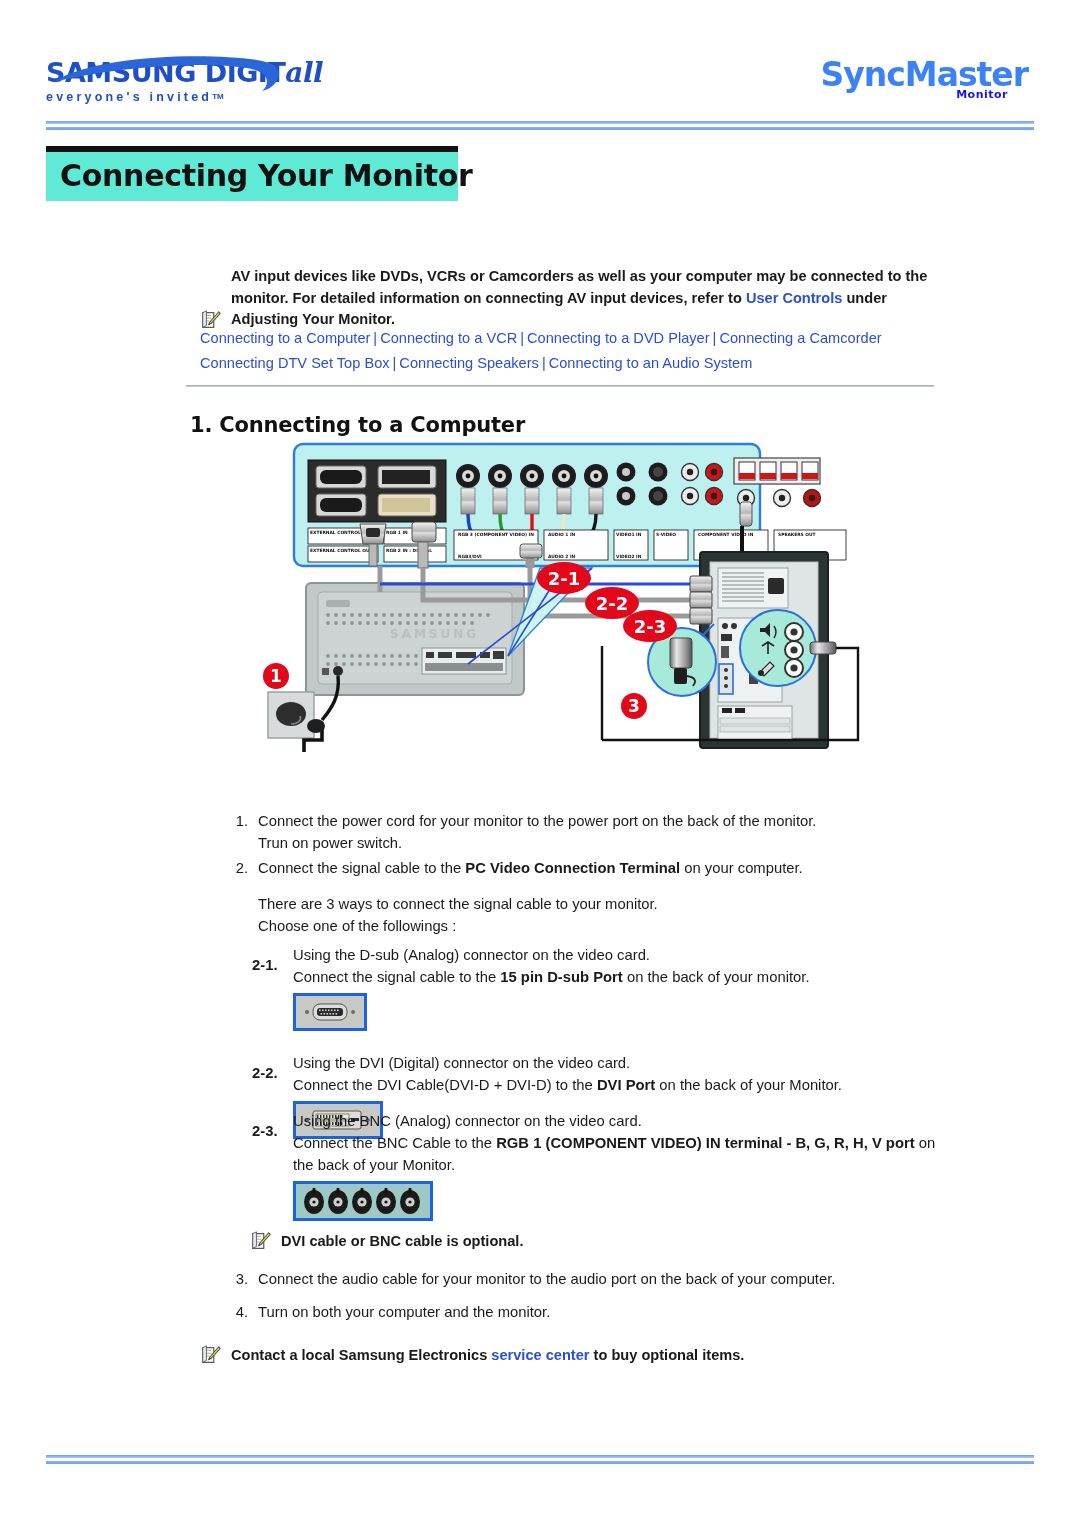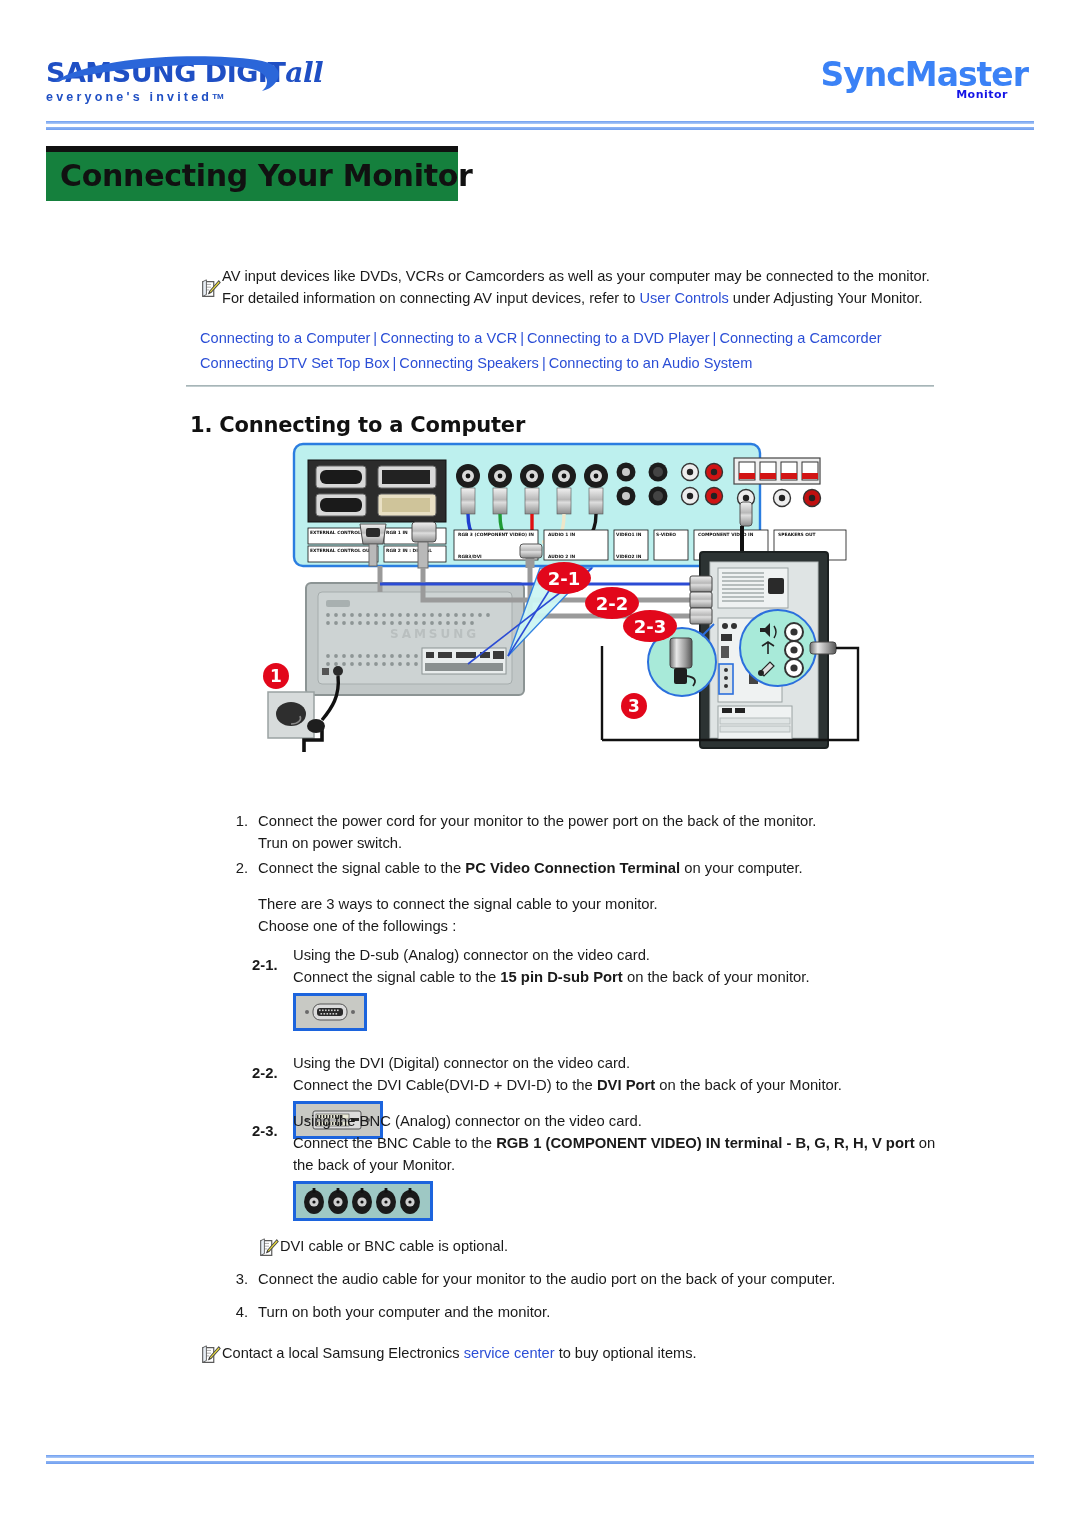--- a/index.html
+++ b/index.html
@@ -27,25 +27,25 @@
   .rule-blue{position:absolute;left:46px;width:988px;height:9px;}
   .rule-blue::before{content:"";position:absolute;left:0;top:0;width:100%;height:3px;
       background:linear-gradient(to bottom,#6f9ef0,#aecbf7);}
   .rule-blue::after{content:"";position:absolute;left:0;top:6px;width:100%;height:3px;
       background:linear-gradient(to bottom,#8fb5f3,#6f9ef0);}
   #ruleTop{top:121px;}
   #ruleBottom{top:1455px;}
 
   .title-wrap{position:absolute;left:46px;top:146px;width:412px;}
   .title-bar-black{width:412px;height:6px;background:#111;}
-  .title-box{background:#15803d;padding:6px 0 8px 14px;}
+  .title-box{background:#5eead4;padding:6px 0 8px 14px;}
   .title-box h1{margin:0;font-family:"DejaVu Sans",sans-serif;font-size:30px;font-weight:bold;
       color:#111;letter-spacing:-0.3px;white-space:nowrap;}
 
-  .note{position:absolute;display:flex;align-items:center;}
+  .note{position:absolute;display:flex;align-items:flex-end;gap:9px;font-weight:bold;}
   .note-icon{flex:0 0 auto;width:22px;height:22px;margin-top:2px;}
   .note-text{font-size:14.6px;line-height:21.5px;color:#1a1a1a;}
 
   .lnk{color:#2b4ed6;}
 
   .linkbar{position:absolute;left:200px;font-size:14.6px;color:#2b4ed6;line-height:22px;white-space:nowrap;}
   .linkbar .sep{color:#2b4ed6;padding:0 3px;}
   #linkbar1{top:327px;}
   #linkbar2{top:352px;}
 
@@ -586,21 +586,21 @@
                 <circle cx="110" cy="15" r="4.6" fill="#cfcfcf"></circle>
                 <circle cx="110" cy="15" r="1.6" fill="#111"></circle>
                 <rect x="108.6" y="1" width="2.8" height="5" fill="#111"></rect>
             </g>
           </svg>
         </span>
       </div>
     </div>
   </div>
 
-  <div class="note" style="left:258px;top:1228px;width:620px;margin-top:7px;">
+  <div class="note" style="left:250px;top:1228px;width:620px;">
     <svg class="note-icon" viewBox="0 0 24 24">
       <path d="M3 4 L15 4 L15 20 L3 20 Z" fill="#ffffff" stroke="#5a5a5a" stroke-width="1.3"></path>
       <path d="M5 7 L12 7 M5 10 L12 10 M5 13 L10 13" stroke="#9a9a9a" stroke-width="0.9"></path>
       <path d="M20.5 3 L22 5 L12 16 L9.5 17 L10.5 14.5 Z" fill="#f2e23a" stroke="#4a4a4a" stroke-width="1.1"></path>
       <path d="M9.5 17 L10.5 14.5 L12 16 Z" fill="#3a3a3a"></path>
       <path d="M3 4 L7 2 L7 18 L3 20 Z" fill="#e8eef5" stroke="#5a5a5a" stroke-width="1"></path>
     </svg>
     <div class="note-text">DVI cable or BNC cable is optional.</div>
   </div>
 

